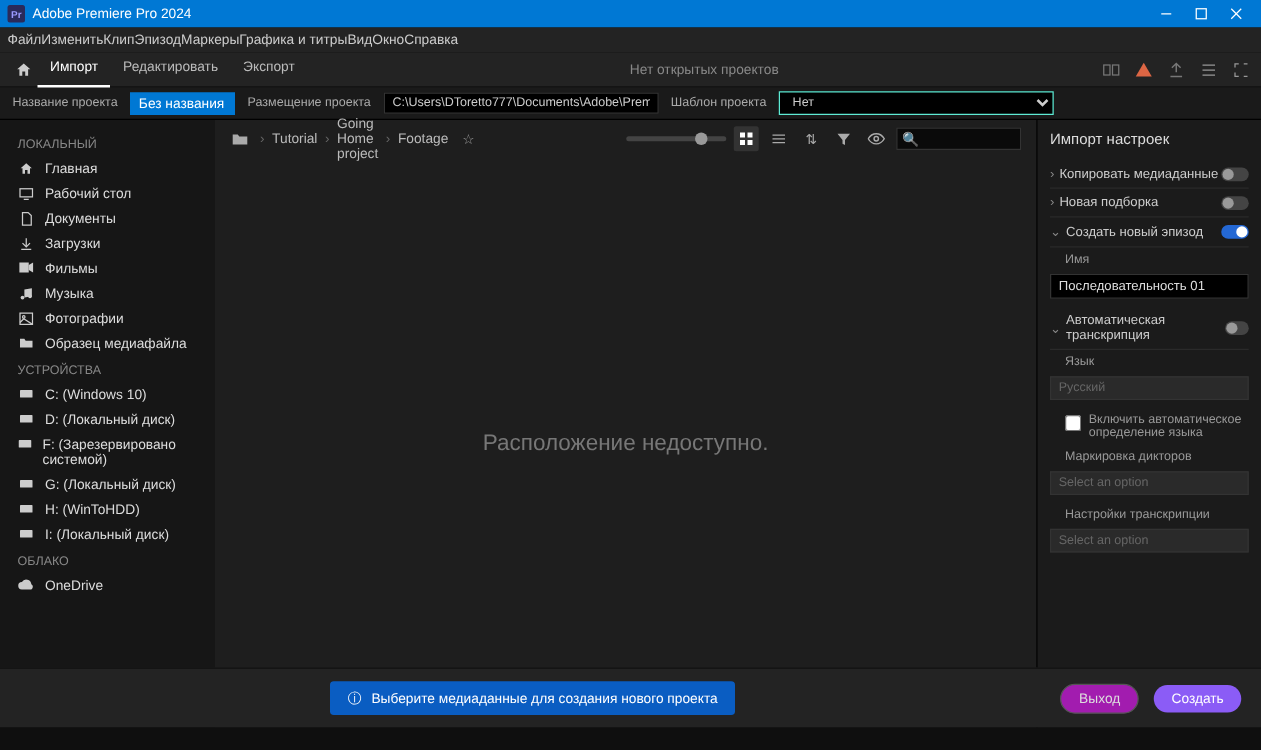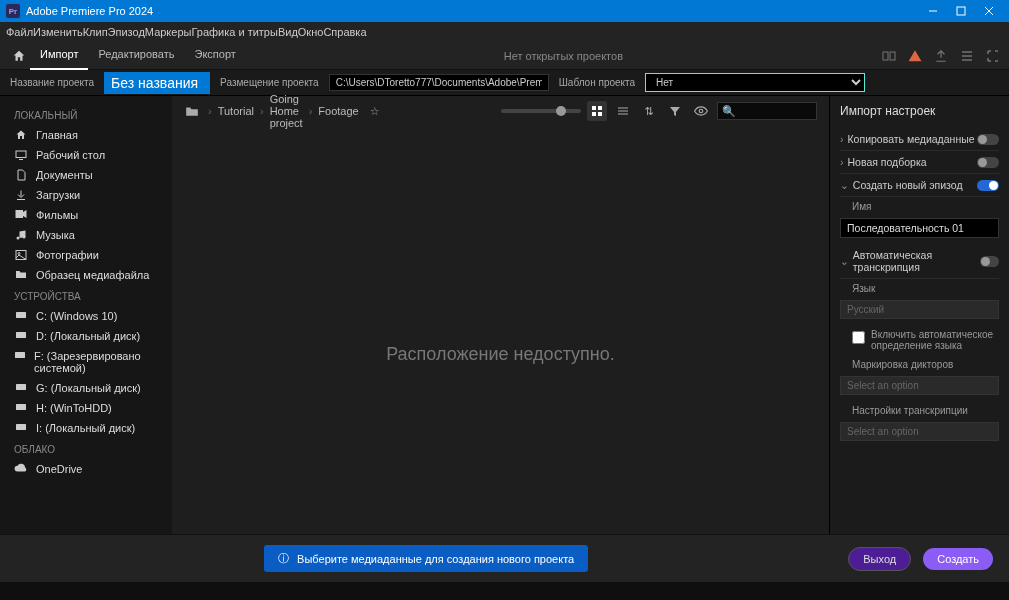--- a/index.html
+++ b/index.html
@@ -16,21 +16,21 @@
 .topbar { background: #232323; height: 28px; display: flex; align-items: center; padding: 0 8px; border-bottom: 1px solid #111; }
 .topbar .homeicon { width: 22px; display:flex; align-items:center; justify-content:center; }
 .topbar .tab { padding: 0 10px; height: 28px; line-height: 25px; font-size: 11px; color: #bbb; cursor: pointer; }
 .topbar .tab.active { color: #fff; border-bottom: 2px solid #fff; }
 .topbar .center { flex: 1; text-align: center; color: #888; font-size: 11px; }
 .topbar .right { display: flex; gap: 10px; align-items: center; }
 .ico { width: 16px; height: 16px; display:inline-flex; align-items:center; justify-content:center; color:#999; }
 
 .projrow { background: #1a1a1a; height: 26px; display: flex; align-items: center; padding: 0 10px; gap: 10px; font-size: 10px; color: #aaa; border-bottom: 1px solid #000; }
 .projrow .lbl { white-space: nowrap; }
-.projrow input.name { background: #000; border: 1px solid #0078d4; color: #fff; padding: 2px 6px; width: 106px; font-size: 14px; }
+.projrow input.name { background: #000; border: 1px solid #0078d4; color: #fff; padding: 2px 6px; width: 84px; font-size: 11px; }
 .projrow input.name::selection { background: #0078d4; }
 .projrow input.path { background: #000; border: 1px solid #333; color: #ccc; padding: 2px 6px; width: 220px; font-size: 10px; }
 .projrow select { background: #000; border: 1px solid #5eead4; color: #ccc; padding: 2px 6px; font-size: 10px; width: 220px; }
 
 .main { display: flex; height: calc(600px - 22px - 20px - 28px - 26px - 18px); }
 
 .sidebar { width: 172px; background: #161616; padding: 8px 0; overflow: hidden; }
 .sidebar .sect { padding: 6px 14px 4px; font-size: 10px; color: #888; }
 .sidebar .item { padding: 4px 14px; display: flex; align-items: flex-start; gap: 8px; font-size: 11px; color: #ddd; cursor: pointer; }
 .sidebar .item .ic { width: 14px; display:inline-flex; justify-content:center; }
@@ -60,21 +60,21 @@
 .toggle.on .knob { left: 12px; background: #fff; }
 .rp-sub { padding: 4px 0 4px 12px; font-size: 10px; color: #999; }
 .rp-input { background: #000; border: 1px solid #333; color: #ddd; padding: 3px 6px; width: 100%; font-size: 10.5px; margin: 2px 0 6px; }
 .rp-select { background: #2a2a2a; border: 1px solid #333; color: #666; padding: 3px 6px; width: 100%; font-size: 10px; margin: 2px 0 6px; }
 .rp-check { display: flex; align-items: flex-start; gap: 6px; padding: 4px 0 4px 12px; font-size: 10px; color: #999; }
 .rp-check input { margin-top: 2px; }
 
 .footer { position: absolute; bottom: 18px; left: 0; right: 0; height: 48px; background: #232323; display: flex; align-items: center; padding: 0 16px; gap: 12px; border-top: 1px solid #111; }
 .infobanner { background: #0a5dc2; color: #fff; padding: 6px 14px; border-radius: 3px; font-size: 11px; margin: 0 auto; display: flex; align-items: center; gap: 8px; }
 .btn { padding: 5px 14px; border-radius: 12px; font-size: 11px; cursor: pointer; border: none; }
-.btn.secondary { background: #4c1d95; color: #ddd; border:1px solid #555;}
+.btn.secondary { background: #a21caf; color: #ddd; border:1px solid #555;}
 .btn.primary { background: #8b5cf6; color: #fff; }
 
 .statusbar { position: absolute; bottom: 0; left: 0; right: 0; height: 18px; background: #0f0f0f; }
 
 svg { display: block; }
 </style>
 </head>
 <body>
 
 <div class="titlebar">

